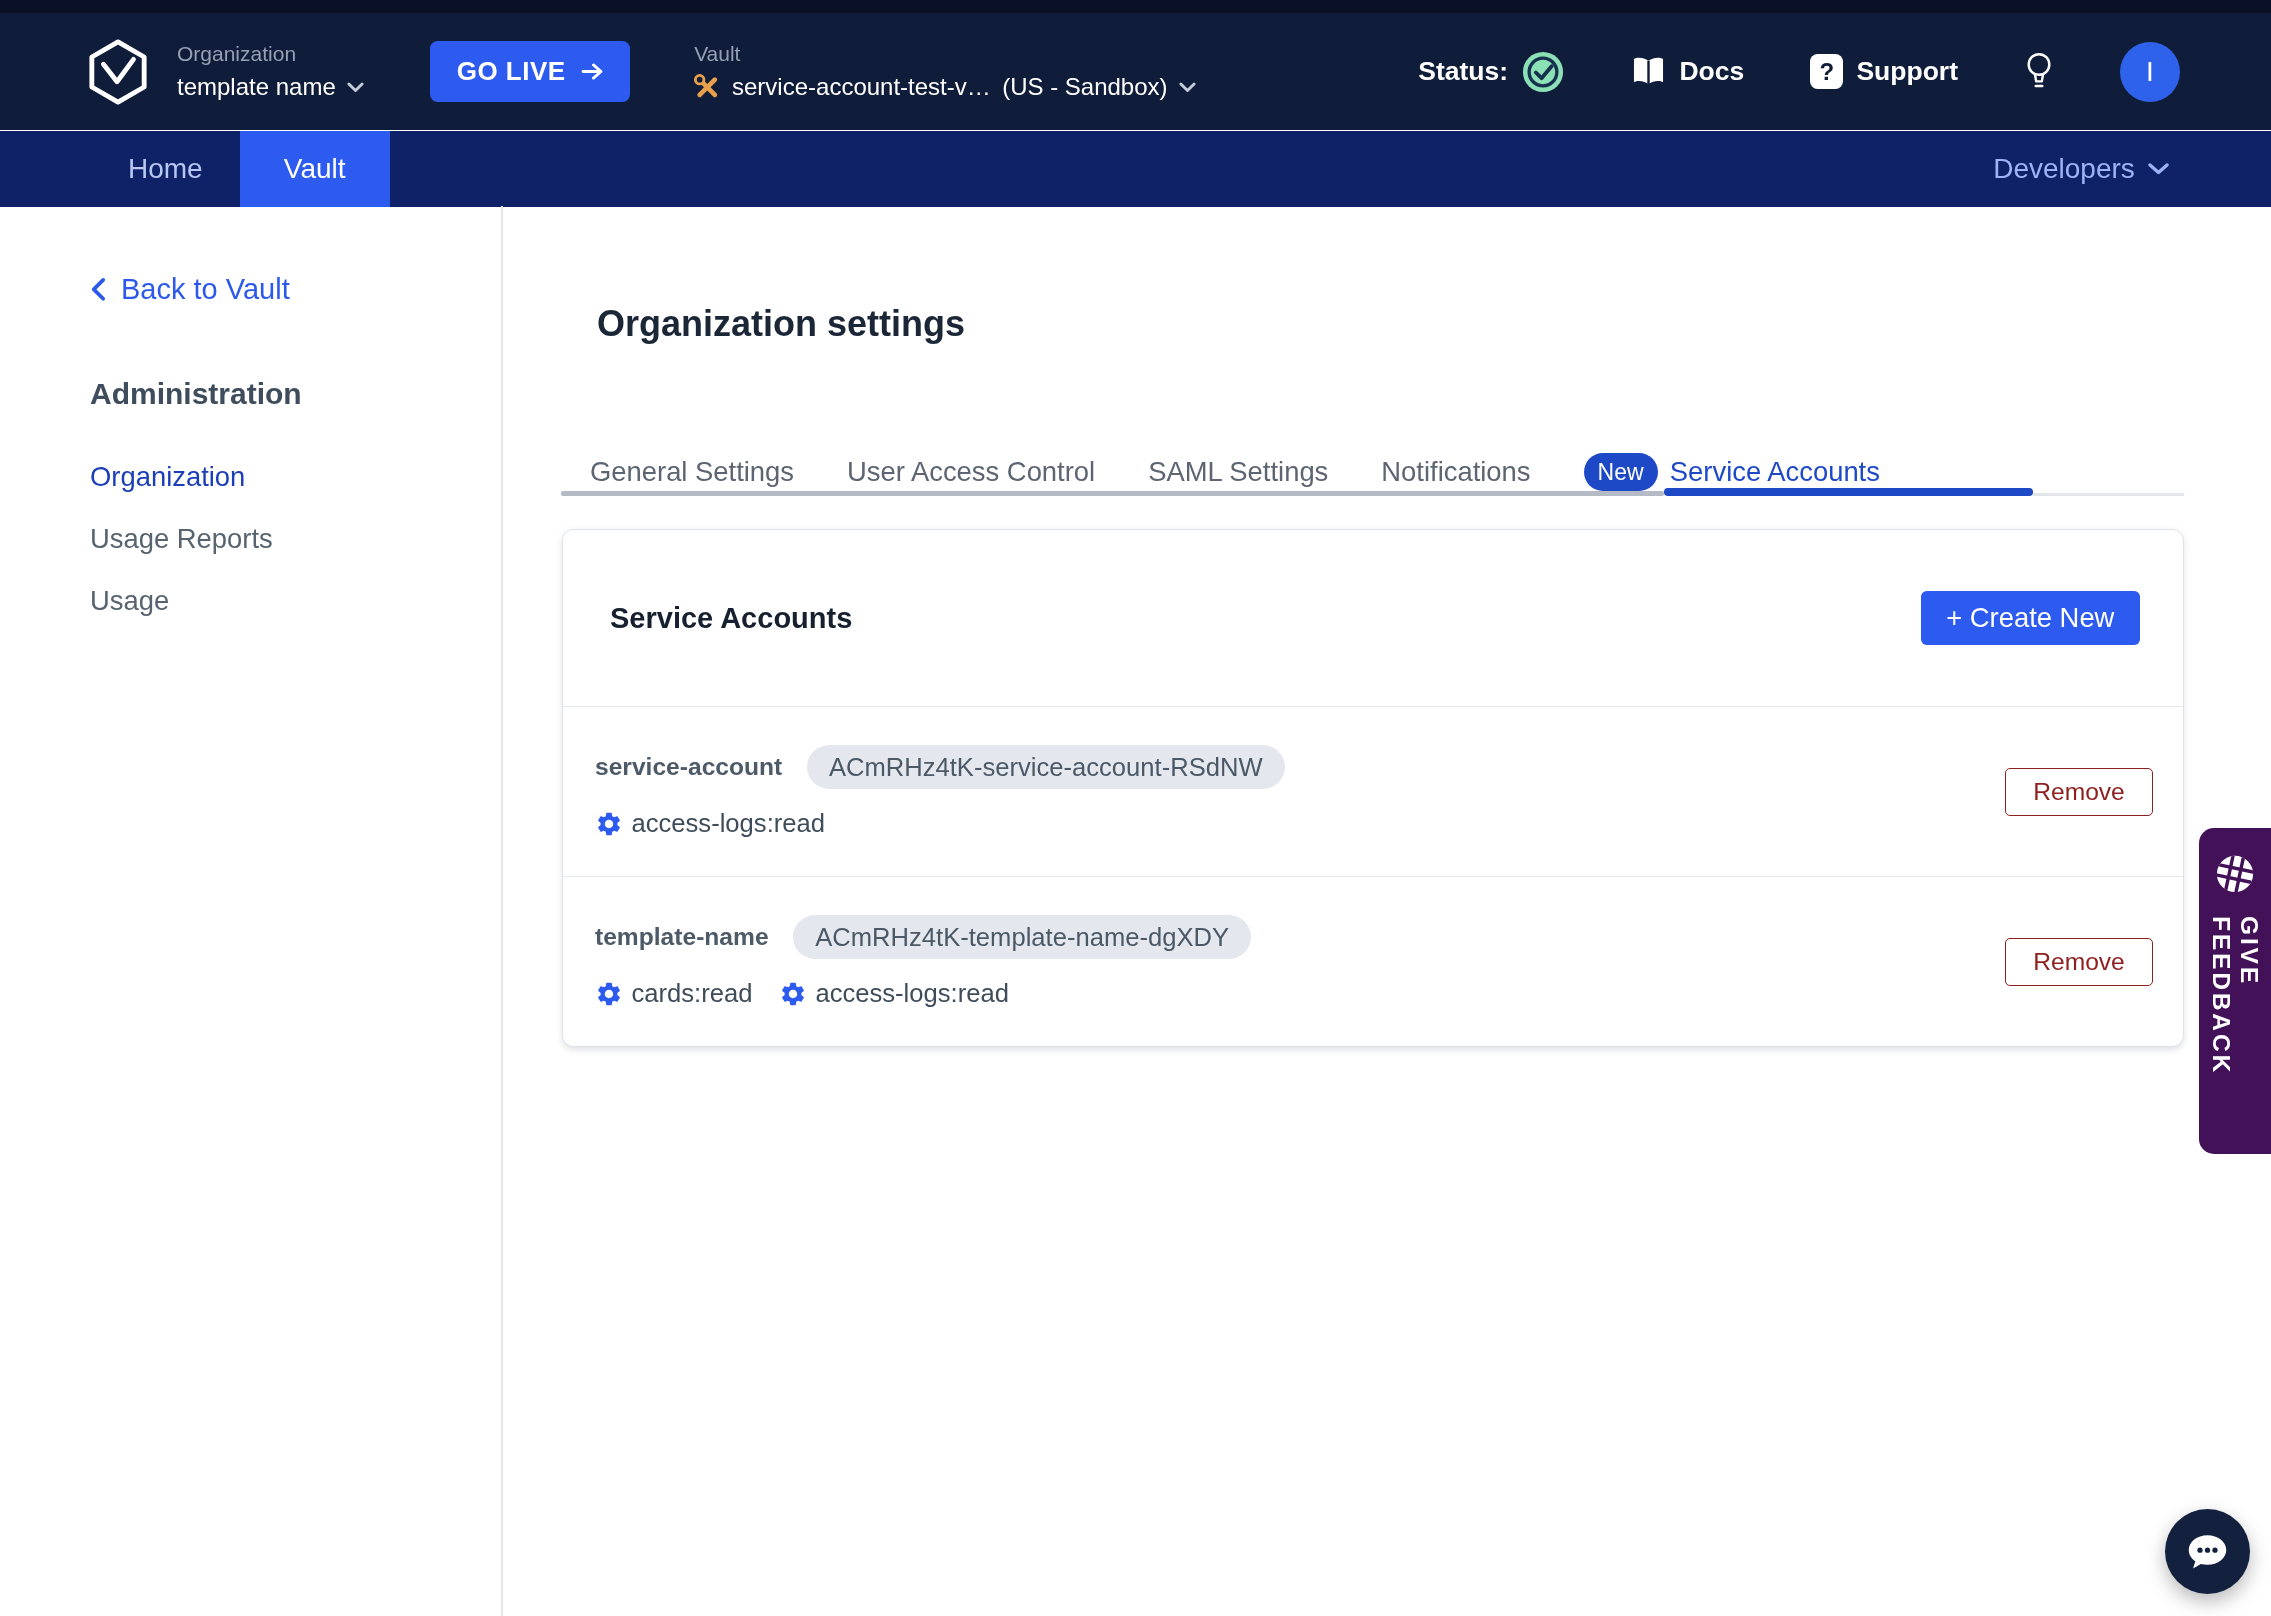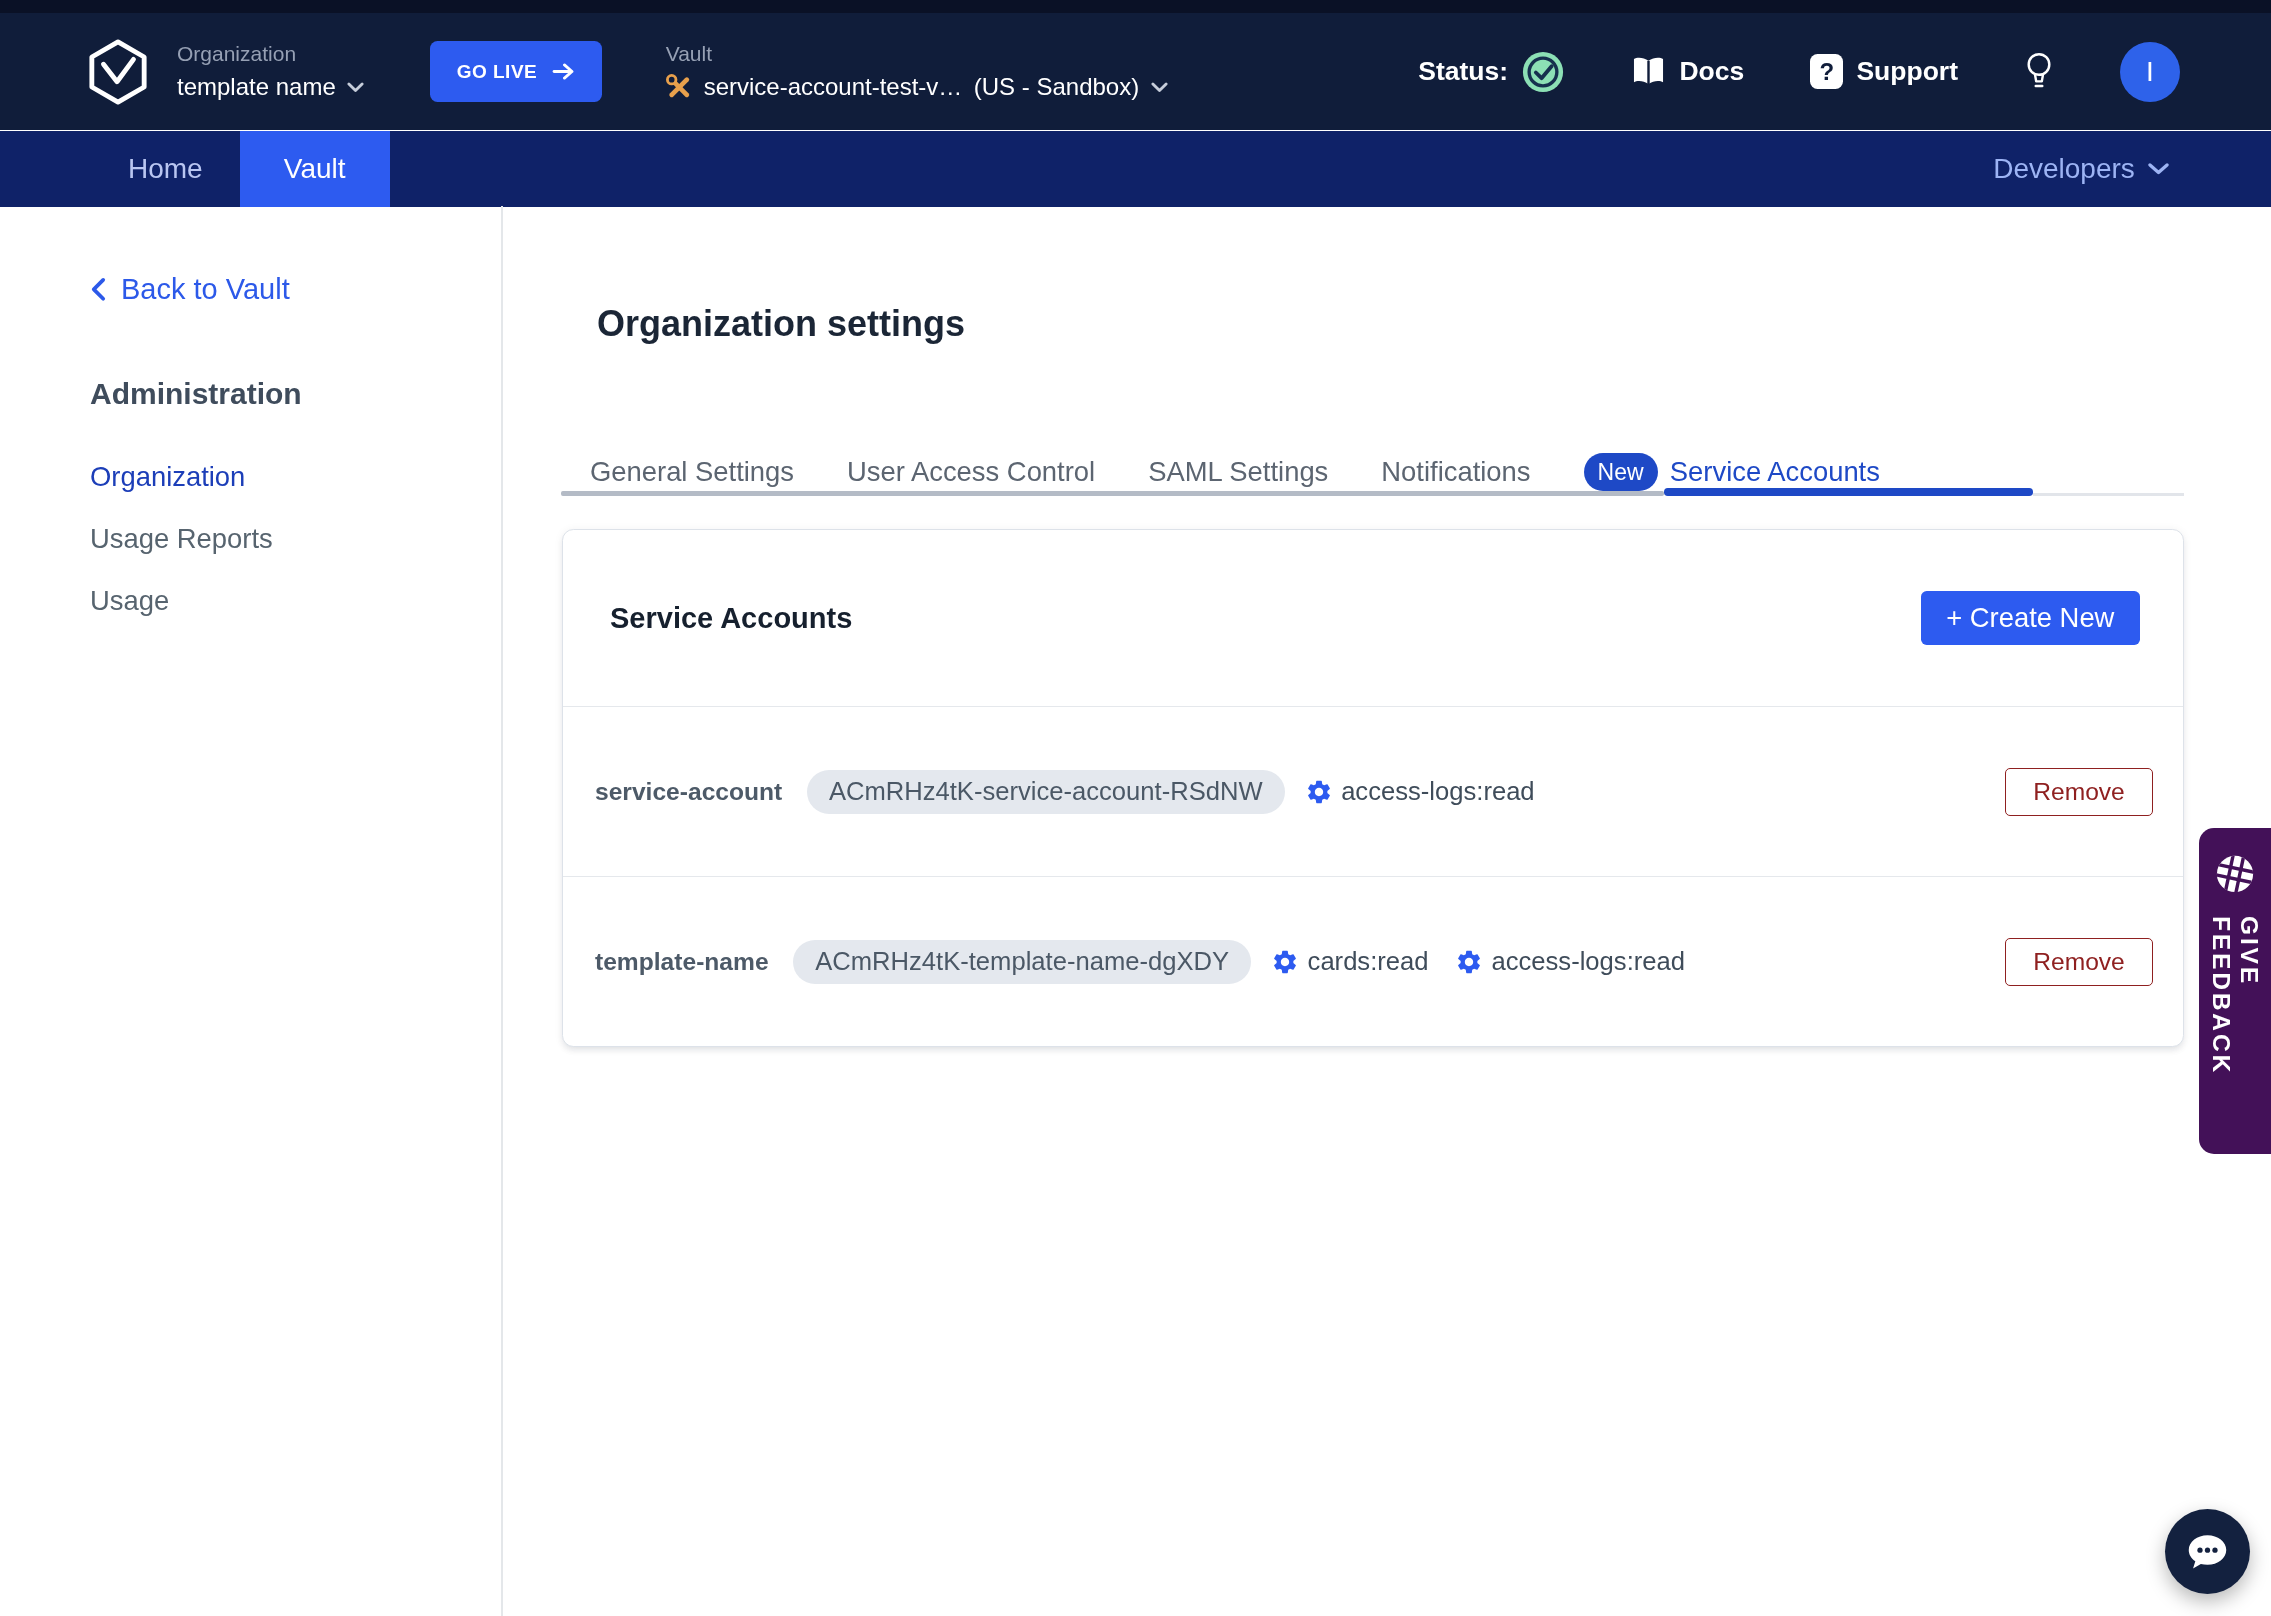--- a/index.html
+++ b/index.html
@@ -17,21 +17,21 @@
        font-family:"Liberation Sans",sans-serif;overflow:hidden;}
 
   .top-strip{position:absolute;left:0;top:0;width:2271px;height:13.2px;background:var(--topstrip);}
   .header{position:absolute;left:0;top:13.2px;width:2271px;height:117px;background:var(--header-bg);
           display:flex;align-items:center;padding:0 91px 0 87px;}
   .logo{flex:0 0 auto;}
   .switch{margin-left:28px;cursor:pointer;}
   .tiny-label{font-size:21px;color:#96a0b4;margin-bottom:6.6px;}
   .switch-row{display:flex;align-items:center;gap:11.4px;font-size:24px;color:#fff;}
   .go-live{margin-left:66px;margin-right:64px;height:61px;padding:0 26.5px;border:none;border-radius:7.6px;
-           background:var(--accent);color:#fff;font-size:19px;font-weight:bold;letter-spacing:0.5px;
+           background:var(--accent);color:#fff;font-size:26px;font-weight:bold;letter-spacing:0.5px;
            display:flex;align-items:center;gap:15px;cursor:pointer;font-family:inherit;}
   .header-right{margin-left:auto;display:flex;align-items:center;gap:66px;}
   .hlink{display:flex;align-items:center;gap:13.2px;color:#fff;font-size:26.5px;font-weight:bold;cursor:pointer;}
   .qbox{width:33px;height:35px;border-radius:7.6px;background:#fff;color:var(--header-bg);
         font-size:24px;font-weight:bold;display:flex;align-items:center;justify-content:center;}
   .avatar{width:60px;height:60px;border-radius:50%;background:#2e62ea;color:#fff;font-size:28px;
           display:flex;align-items:center;justify-content:center;cursor:pointer;}
 
   .navbar{position:absolute;left:0;top:131px;width:2271px;height:76px;background:var(--nav-bg);
           display:flex;align-items:stretch;font-size:28px;}
@@ -65,21 +65,21 @@
   .card{position:absolute;left:562px;top:529px;width:1622px;height:518px;background:#fff;
         border:0.9px solid var(--card-border);border-radius:11.4px;
         box-shadow:0 1.9px 9.5px rgba(20,30,50,.06),0 4.7px 7.6px -2.8px rgba(20,30,50,.10);}
   .card-head{height:176px;display:flex;align-items:center;justify-content:space-between;
              padding:0 43px 0 47px;}
   .card-title{margin:0;font-size:29px;color:#16202e;}
   .create-btn{height:54px;padding:0 25.6px;border:none;border-radius:5.7px;background:var(--accent);
               color:#fff;font-size:27.4px;cursor:pointer;font-family:inherit;}
   .account-row{height:170px;border-top:0.9px solid var(--row-divider);padding:0 30px 0 32px;
                display:flex;align-items:center;justify-content:space-between;}
-  .acc-info{display:flex;flex-direction:row;gap:20px;}
+  .acc-info{display:flex;flex-direction:column;gap:20px;}
   .acc-line1{display:flex;align-items:center;gap:24.6px;}
   .acc-name{font-size:24.6px;font-weight:bold;color:var(--name-text);}
   .pill{height:44px;padding:0 22px;border-radius:22px;background:var(--pill-bg);color:var(--pill-text);
         font-size:25.6px;display:flex;align-items:center;white-space:nowrap;}
   .scopes{display:flex;align-items:center;gap:26.5px;}
   .scope{display:flex;align-items:center;gap:8.5px;}
   .scope-label{font-size:25.6px;color:var(--scope-text);}
   .remove-btn{width:148px;height:48px;border:1.9px solid var(--remove-red);border-radius:5px;background:#fff;
               color:var(--remove-red);font-size:24.6px;cursor:pointer;font-family:inherit;}
 

